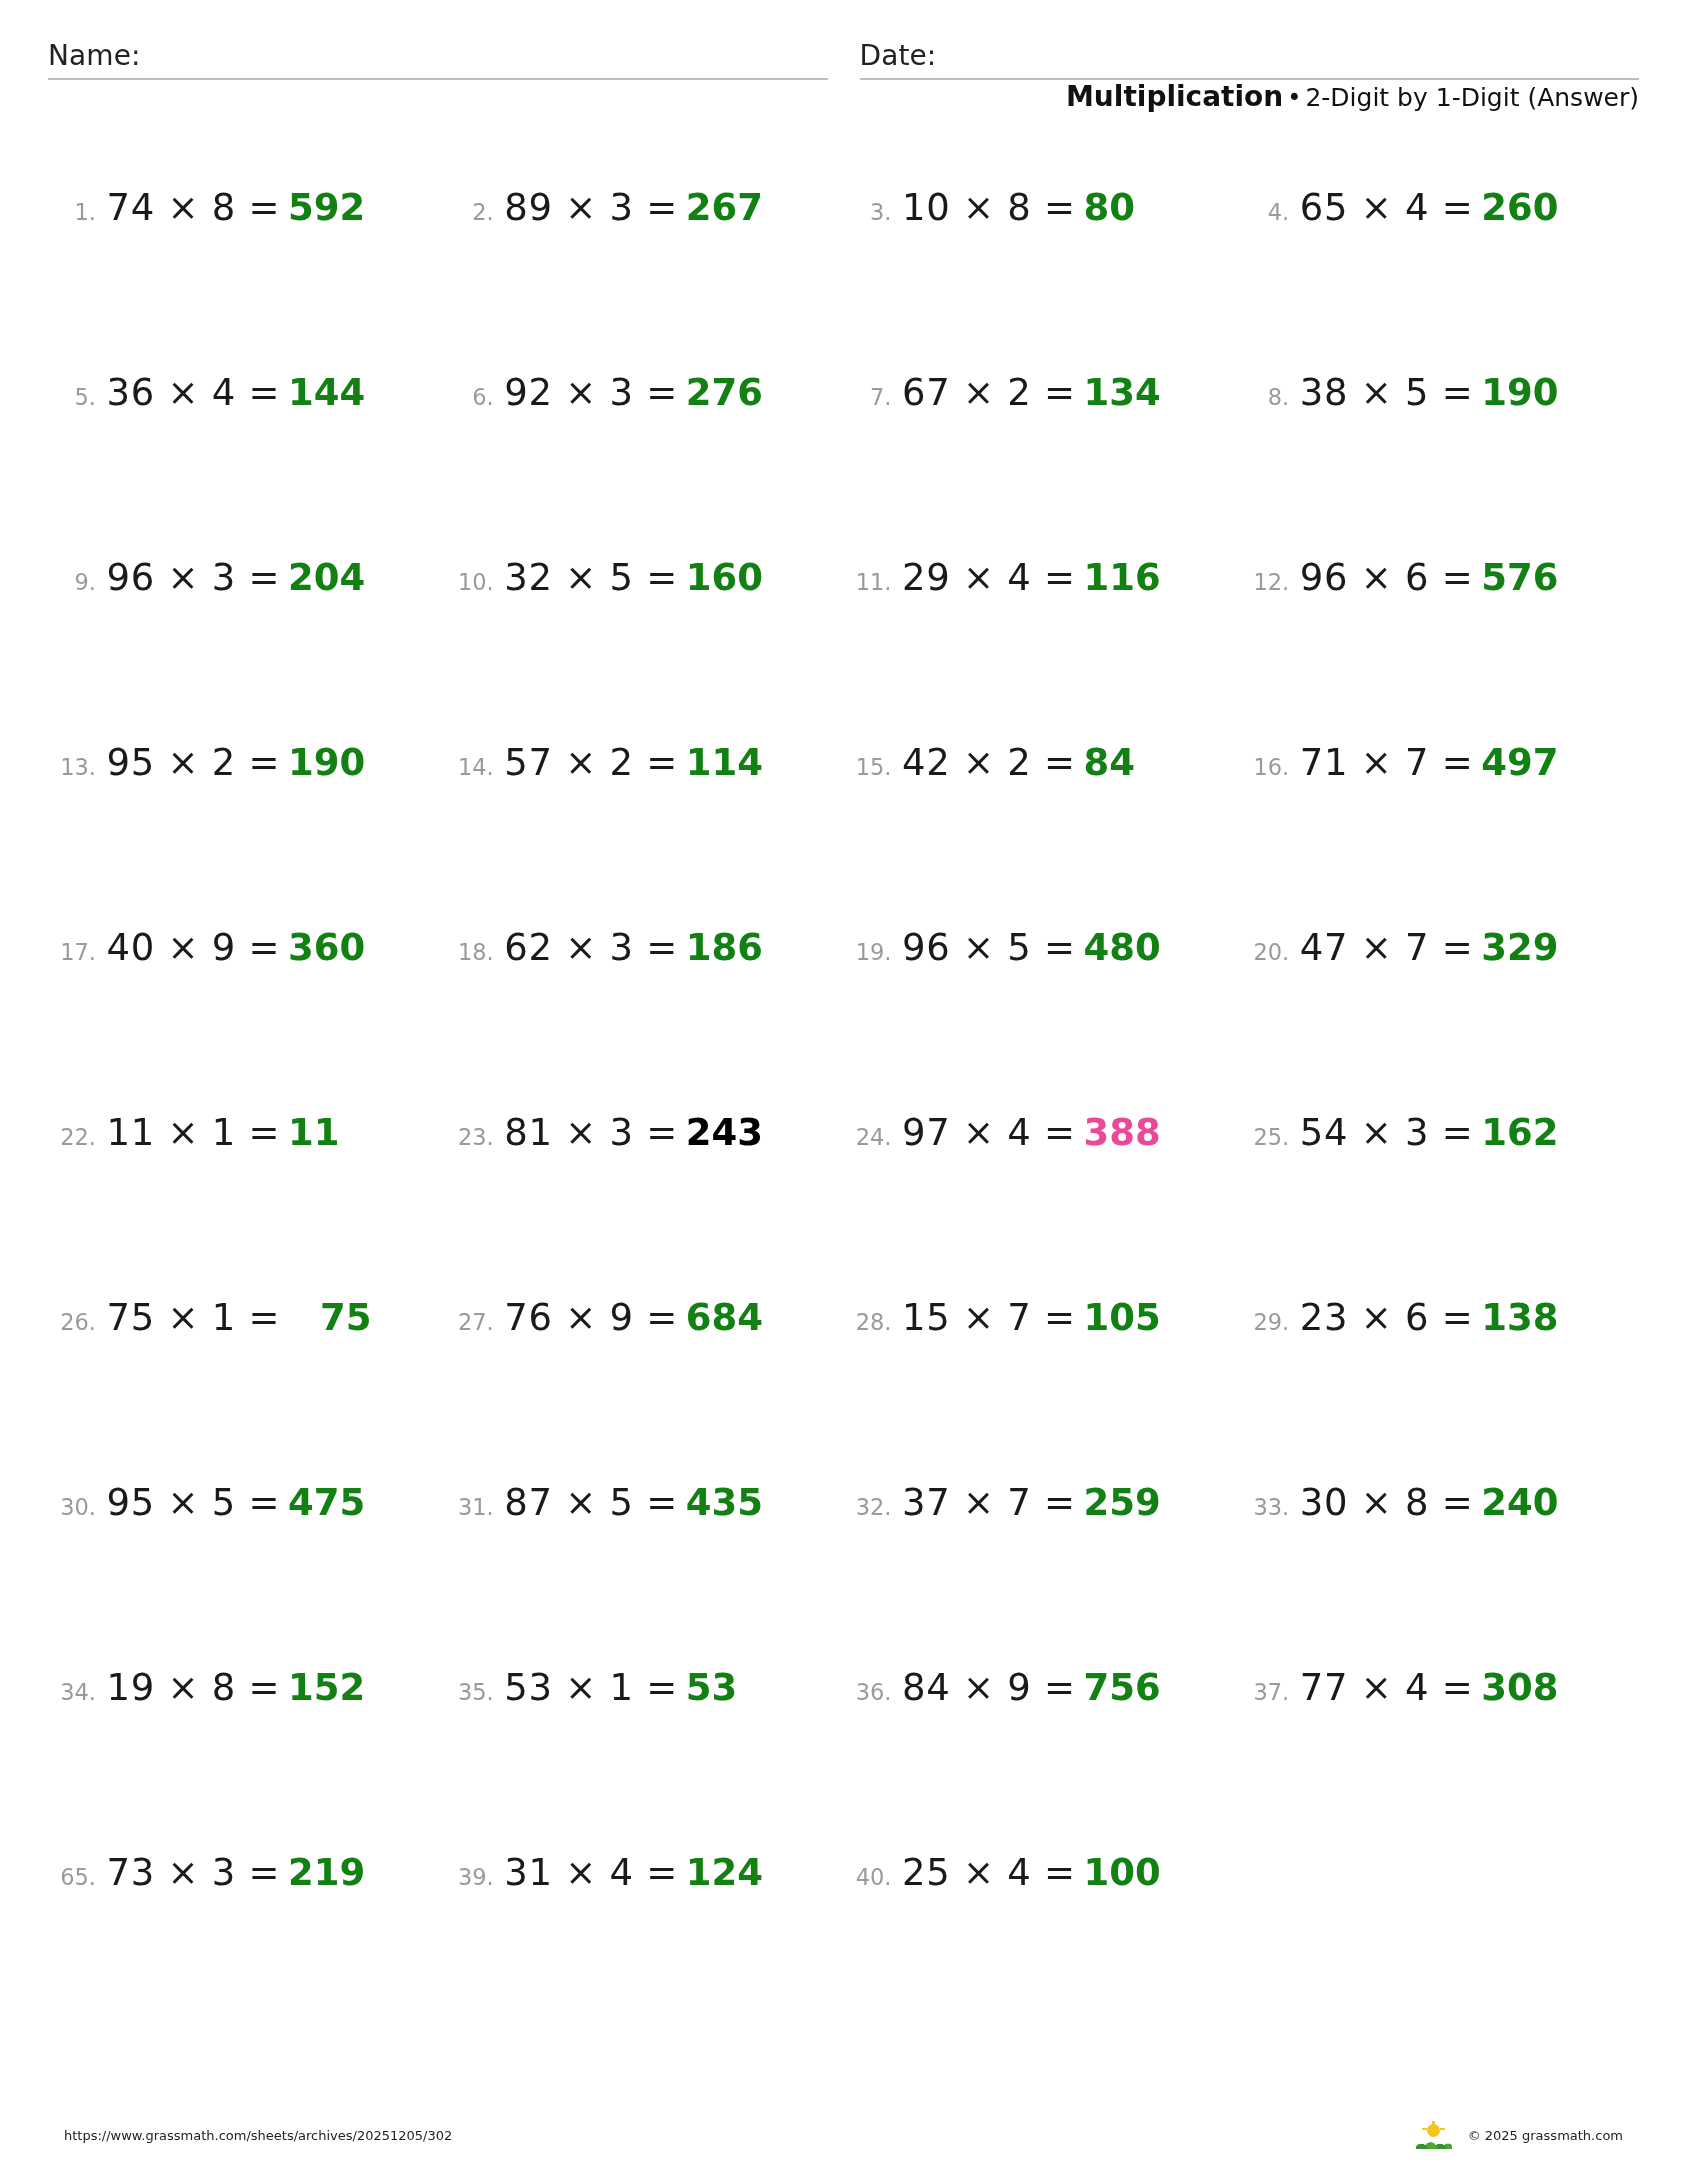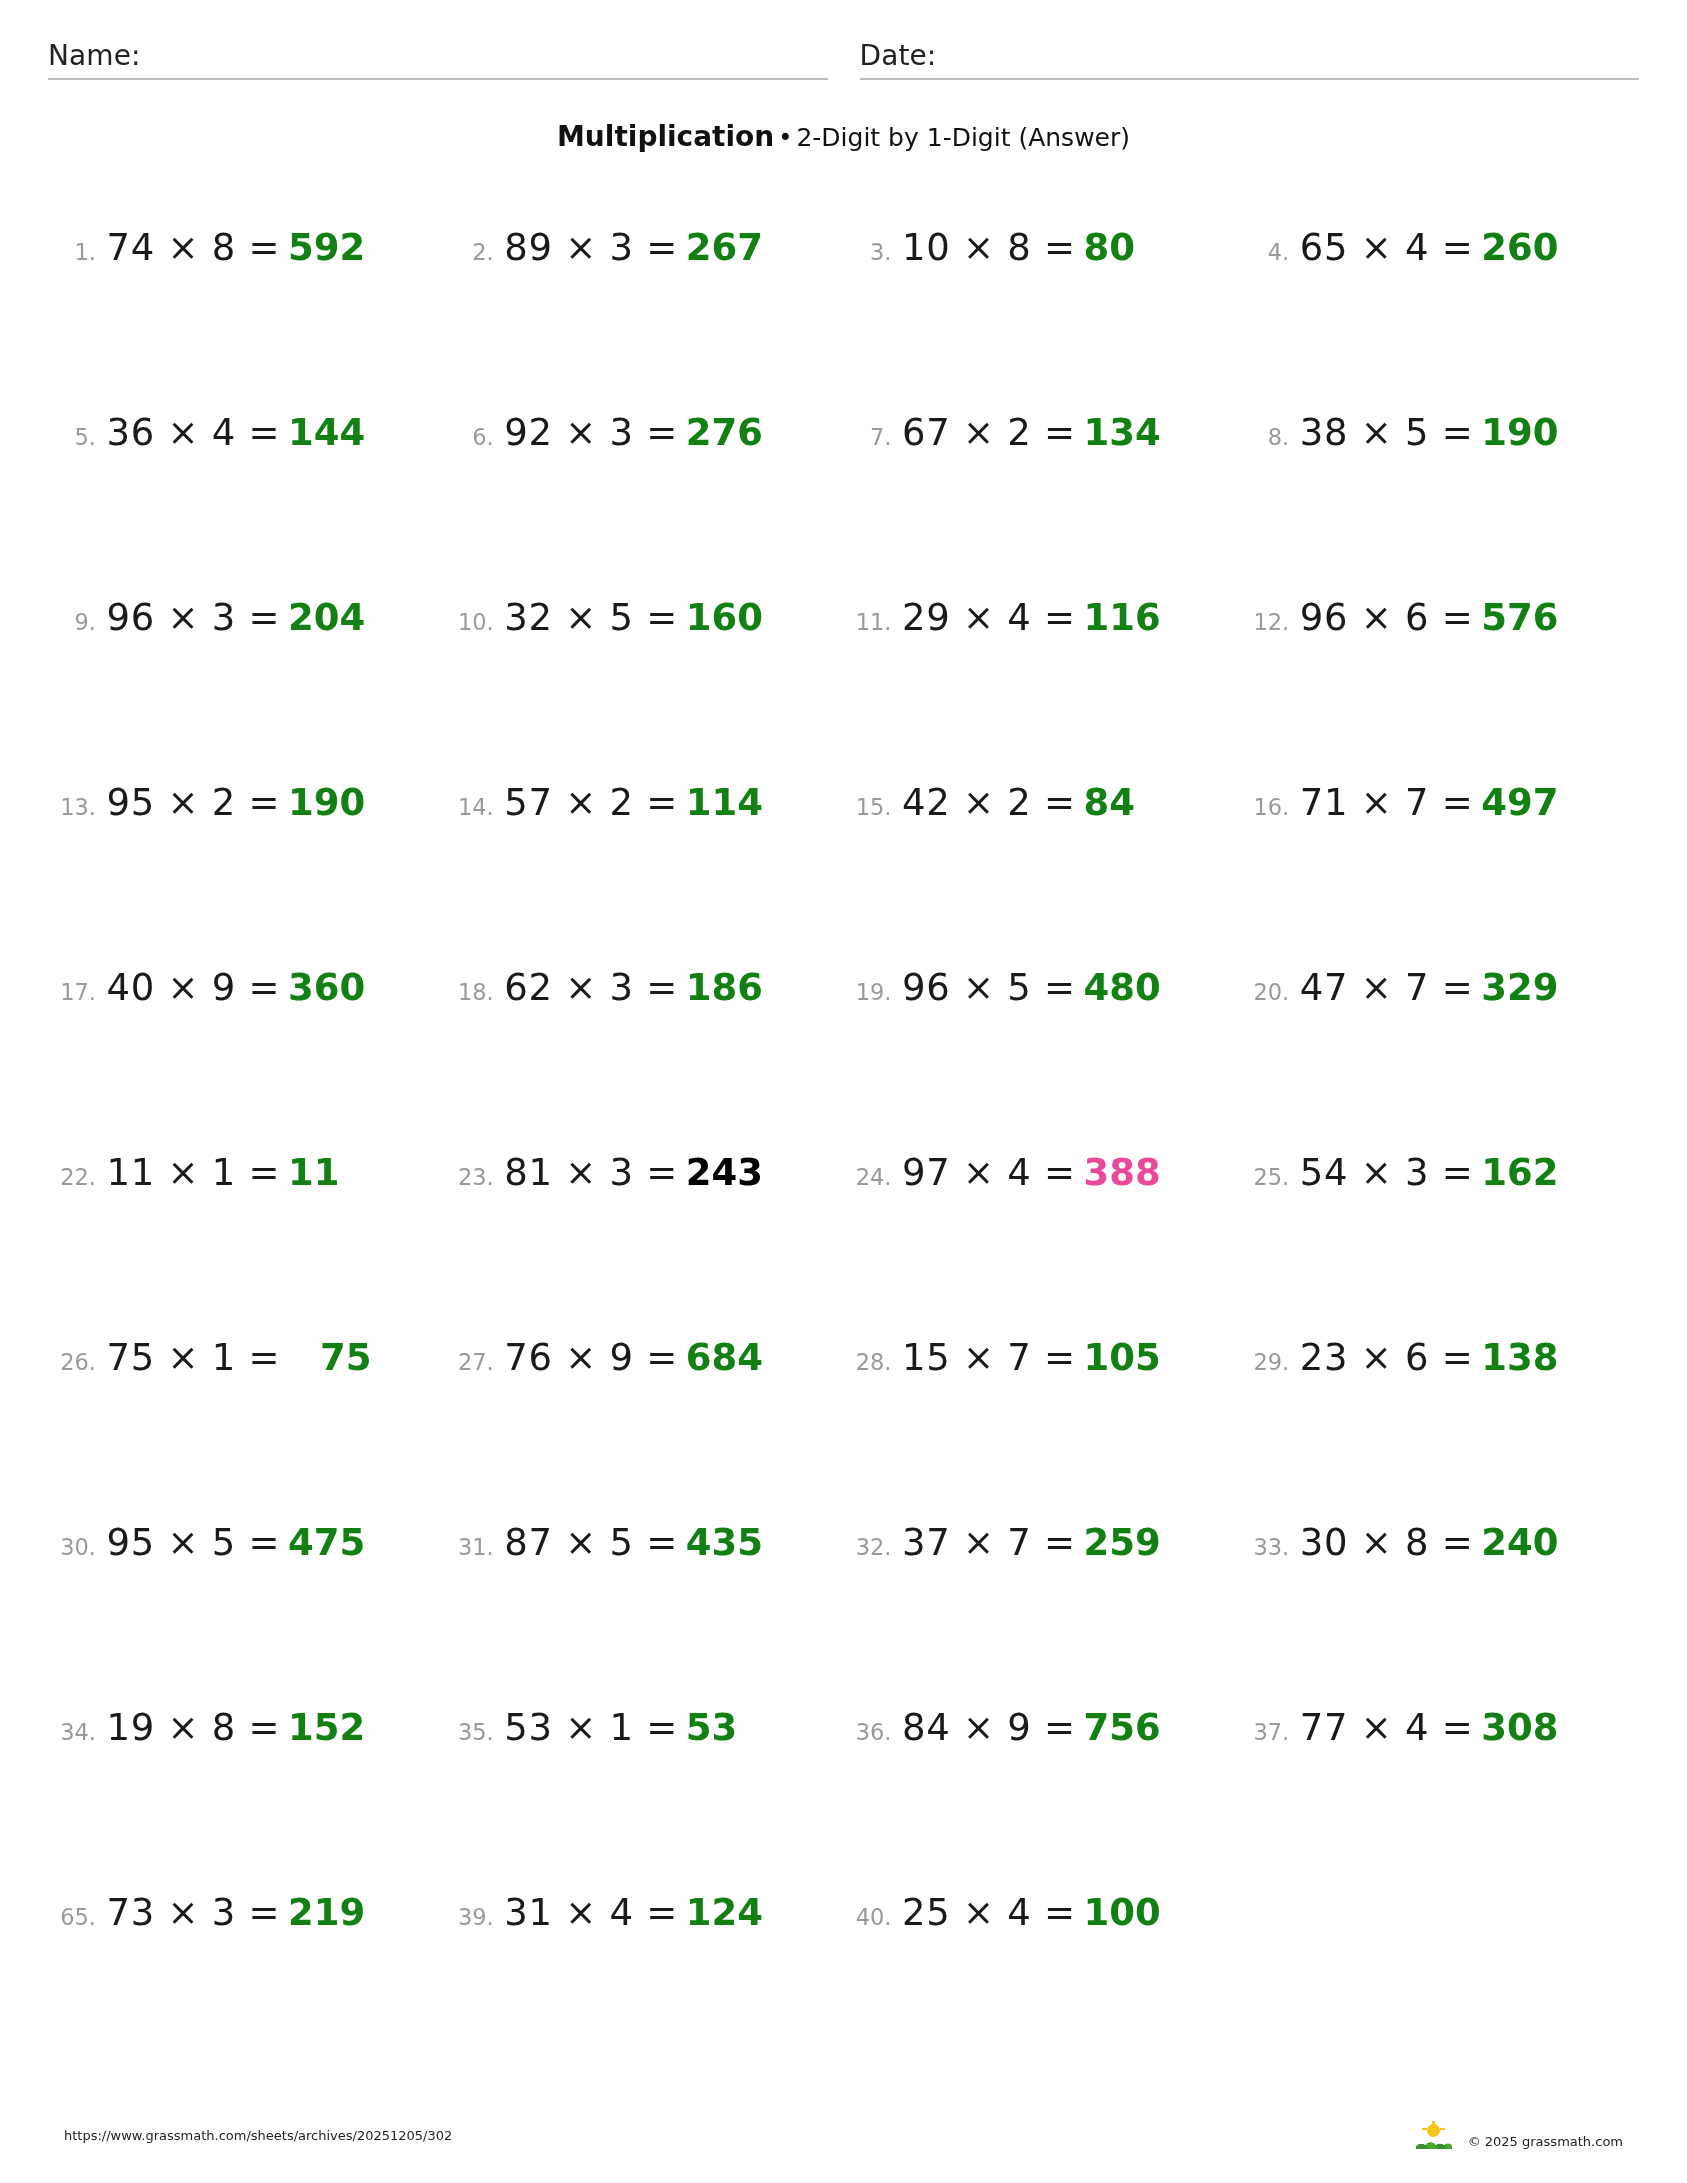--- a/index.html
+++ b/index.html
@@ -39,22 +39,21 @@
     padding-bottom: 6.6px;
   }
   .field-label {
     font-size: 28px;
     color: #222;
     letter-spacing: 0.1px;
   }
 
   
   .title-row {
-    text-align: center;
-    margin-top: 40px;
+    text-align: right;
     white-space: nowrap;
   }
   .title-main {
     font-size: 28px;
     font-weight: bold;
     color: #111;
   }
   .title-sep {
     font-size: 24px;
     color: #111;
@@ -108,21 +107,21 @@
     align-items: center;
     justify-content: space-between;
     font-size: 13px;
     color: #333;
   }
   .footer-left {
     color: #222;
   }
   .footer-right {
     display: flex;
-    align-items: flex-end;
+    align-items: center;
     gap: 16px;
   }
   .logo-icon {
     width: 36px;
     height: 26.5px;
     position: relative;
     display: inline-block;
   }
   .logo-icon .sun {
     position: absolute;

